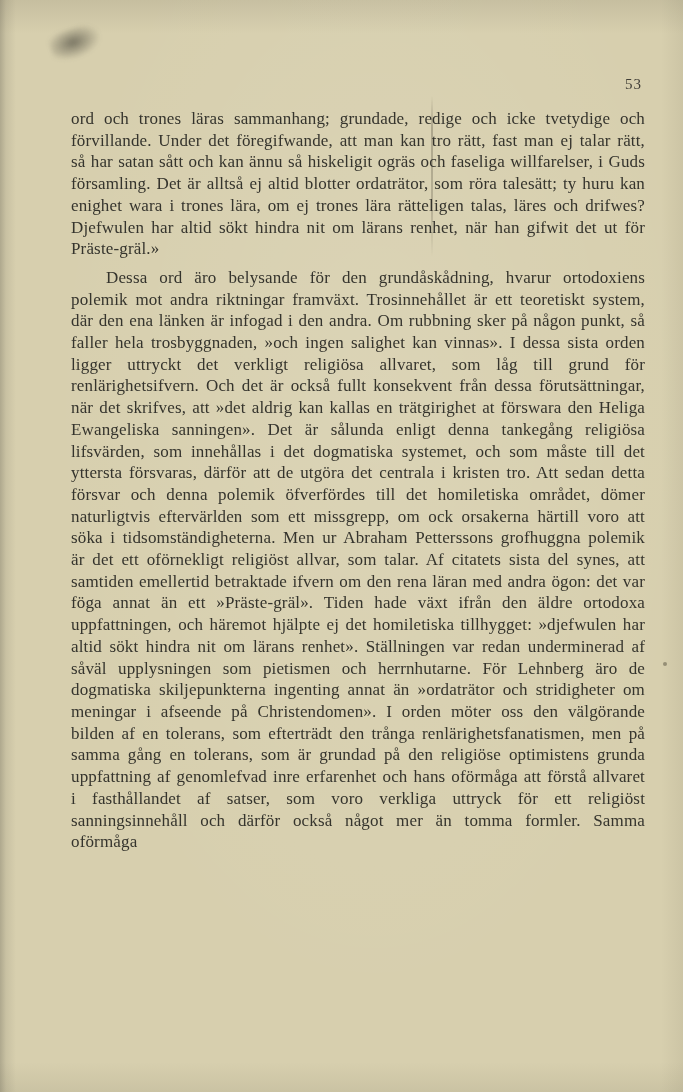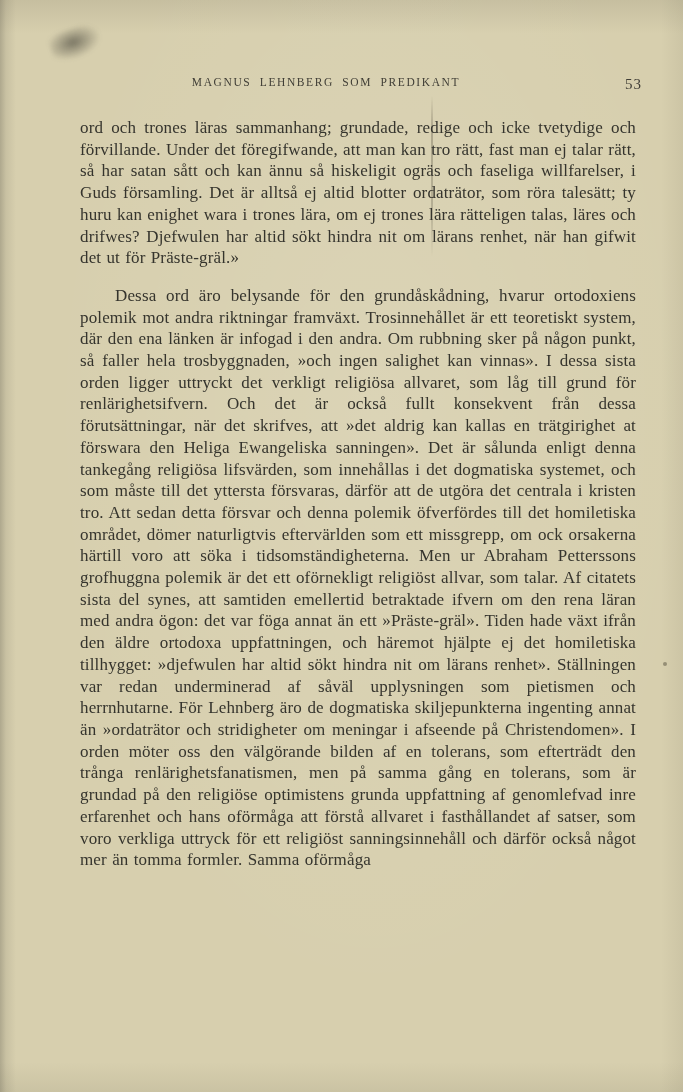--- a/index.html
+++ b/index.html
@@ -82,36 +82,35 @@
     left: 64px;
     width: 588px;
     color: #35342d;
     font-size: 17px;
     line-height: 21.7px;
     text-align: justify;
     letter-spacing: 0.15px;
     word-spacing: 0.05em;
   }
   .page-body p {
-    margin: 16px;
+    margin: 7px;
   }
   .page-body p.indented {
     text-indent: 35px;
   }
 </style>
 </head>
 <body>
 
 <div class="scan">
   <div class="corner-smudge"></div>
   <div class="crease"></div>
   <div class="speck"></div>
 
   <header class="running-head">
-    <span class="running-title">MAGNUS LEHNBERG SOM PREDIKANT</span>
     <span class="page-number">53</span>
   </header>
 
   <main class="page-body">
     <p>ord och trones läras sammanhang; grundade, redige och icke tvetydige och förvillande.  Under det föregifwande, att man kan tro rätt, fast man ej talar rätt, så har satan sått och kan ännu så hiskeligit ogräs och faseliga willfarelser, i Guds församling.  Det är alltså ej altid blotter ordaträtor, som röra talesätt; ty huru kan enighet wara i trones lära, om ej trones lära rätteligen talas, läres och drifwes?  Djefwulen har altid sökt hindra nit om lärans renhet, när han gifwit det ut för Präste-gräl.»</p>
     <p class="indented">Dessa ord äro belysande för den grundåskådning, hvarur ortodoxiens polemik mot andra riktningar framväxt.  Trosinnehållet är ett teoretiskt system, där den ena länken är infogad i den andra. Om rubbning sker på någon punkt, så faller hela trosbyggnaden, »och ingen salighet kan vinnas».  I dessa sista orden ligger uttryckt det verkligt religiösa allvaret, som låg till grund för renlärighetsifvern.  Och det är också fullt konsekvent från dessa förutsättningar, när det skrifves, att »det aldrig kan kallas en trätgirighet at förswara den Heliga Ewangeliska sanningen».  Det är sålunda enligt denna tankegång religiösa lifsvärden, som innehållas i det dogmatiska systemet, och som måste till det yttersta försvaras, därför att de utgöra det centrala i kristen tro.  Att sedan detta försvar och denna polemik öfverfördes till det homiletiska området, dömer naturligtvis eftervärlden som ett missgrepp, om ock orsakerna härtill voro att söka i tidsomständigheterna.  Men ur Abraham Petterssons grofhuggna polemik är det ett oförnekligt religiöst allvar, som talar.  Af citatets sista del synes, att samtiden emellertid betraktade ifvern om den rena läran med andra ögon: det var föga annat än ett »Präste-gräl».  Tiden hade växt ifrån den äldre ortodoxa uppfattningen, och häremot hjälpte ej det homiletiska tillhygget: »djefwulen har altid sökt hindra nit om lärans renhet».  Ställningen var redan underminerad af såväl upplysningen som pietismen och herrnhutarne.  För Lehnberg äro de dogmatiska skiljepunkterna ingenting annat än »ordaträtor och stridigheter om meningar i afseende på Christendomen».  I orden möter oss den välgörande bilden af en tolerans, som efterträdt den trånga renlärighetsfanatismen, men på samma gång en tolerans, som är grundad på den religiöse optimistens grunda uppfattning af genomlefvad inre erfarenhet och hans oförmåga att förstå allvaret i fasthållandet af satser, som voro verkliga uttryck för ett religiöst sanningsinnehåll och därför också något mer än tomma formler.  Samma oförmåga</p>
   </main>
 </div>
 
 </body></html>

